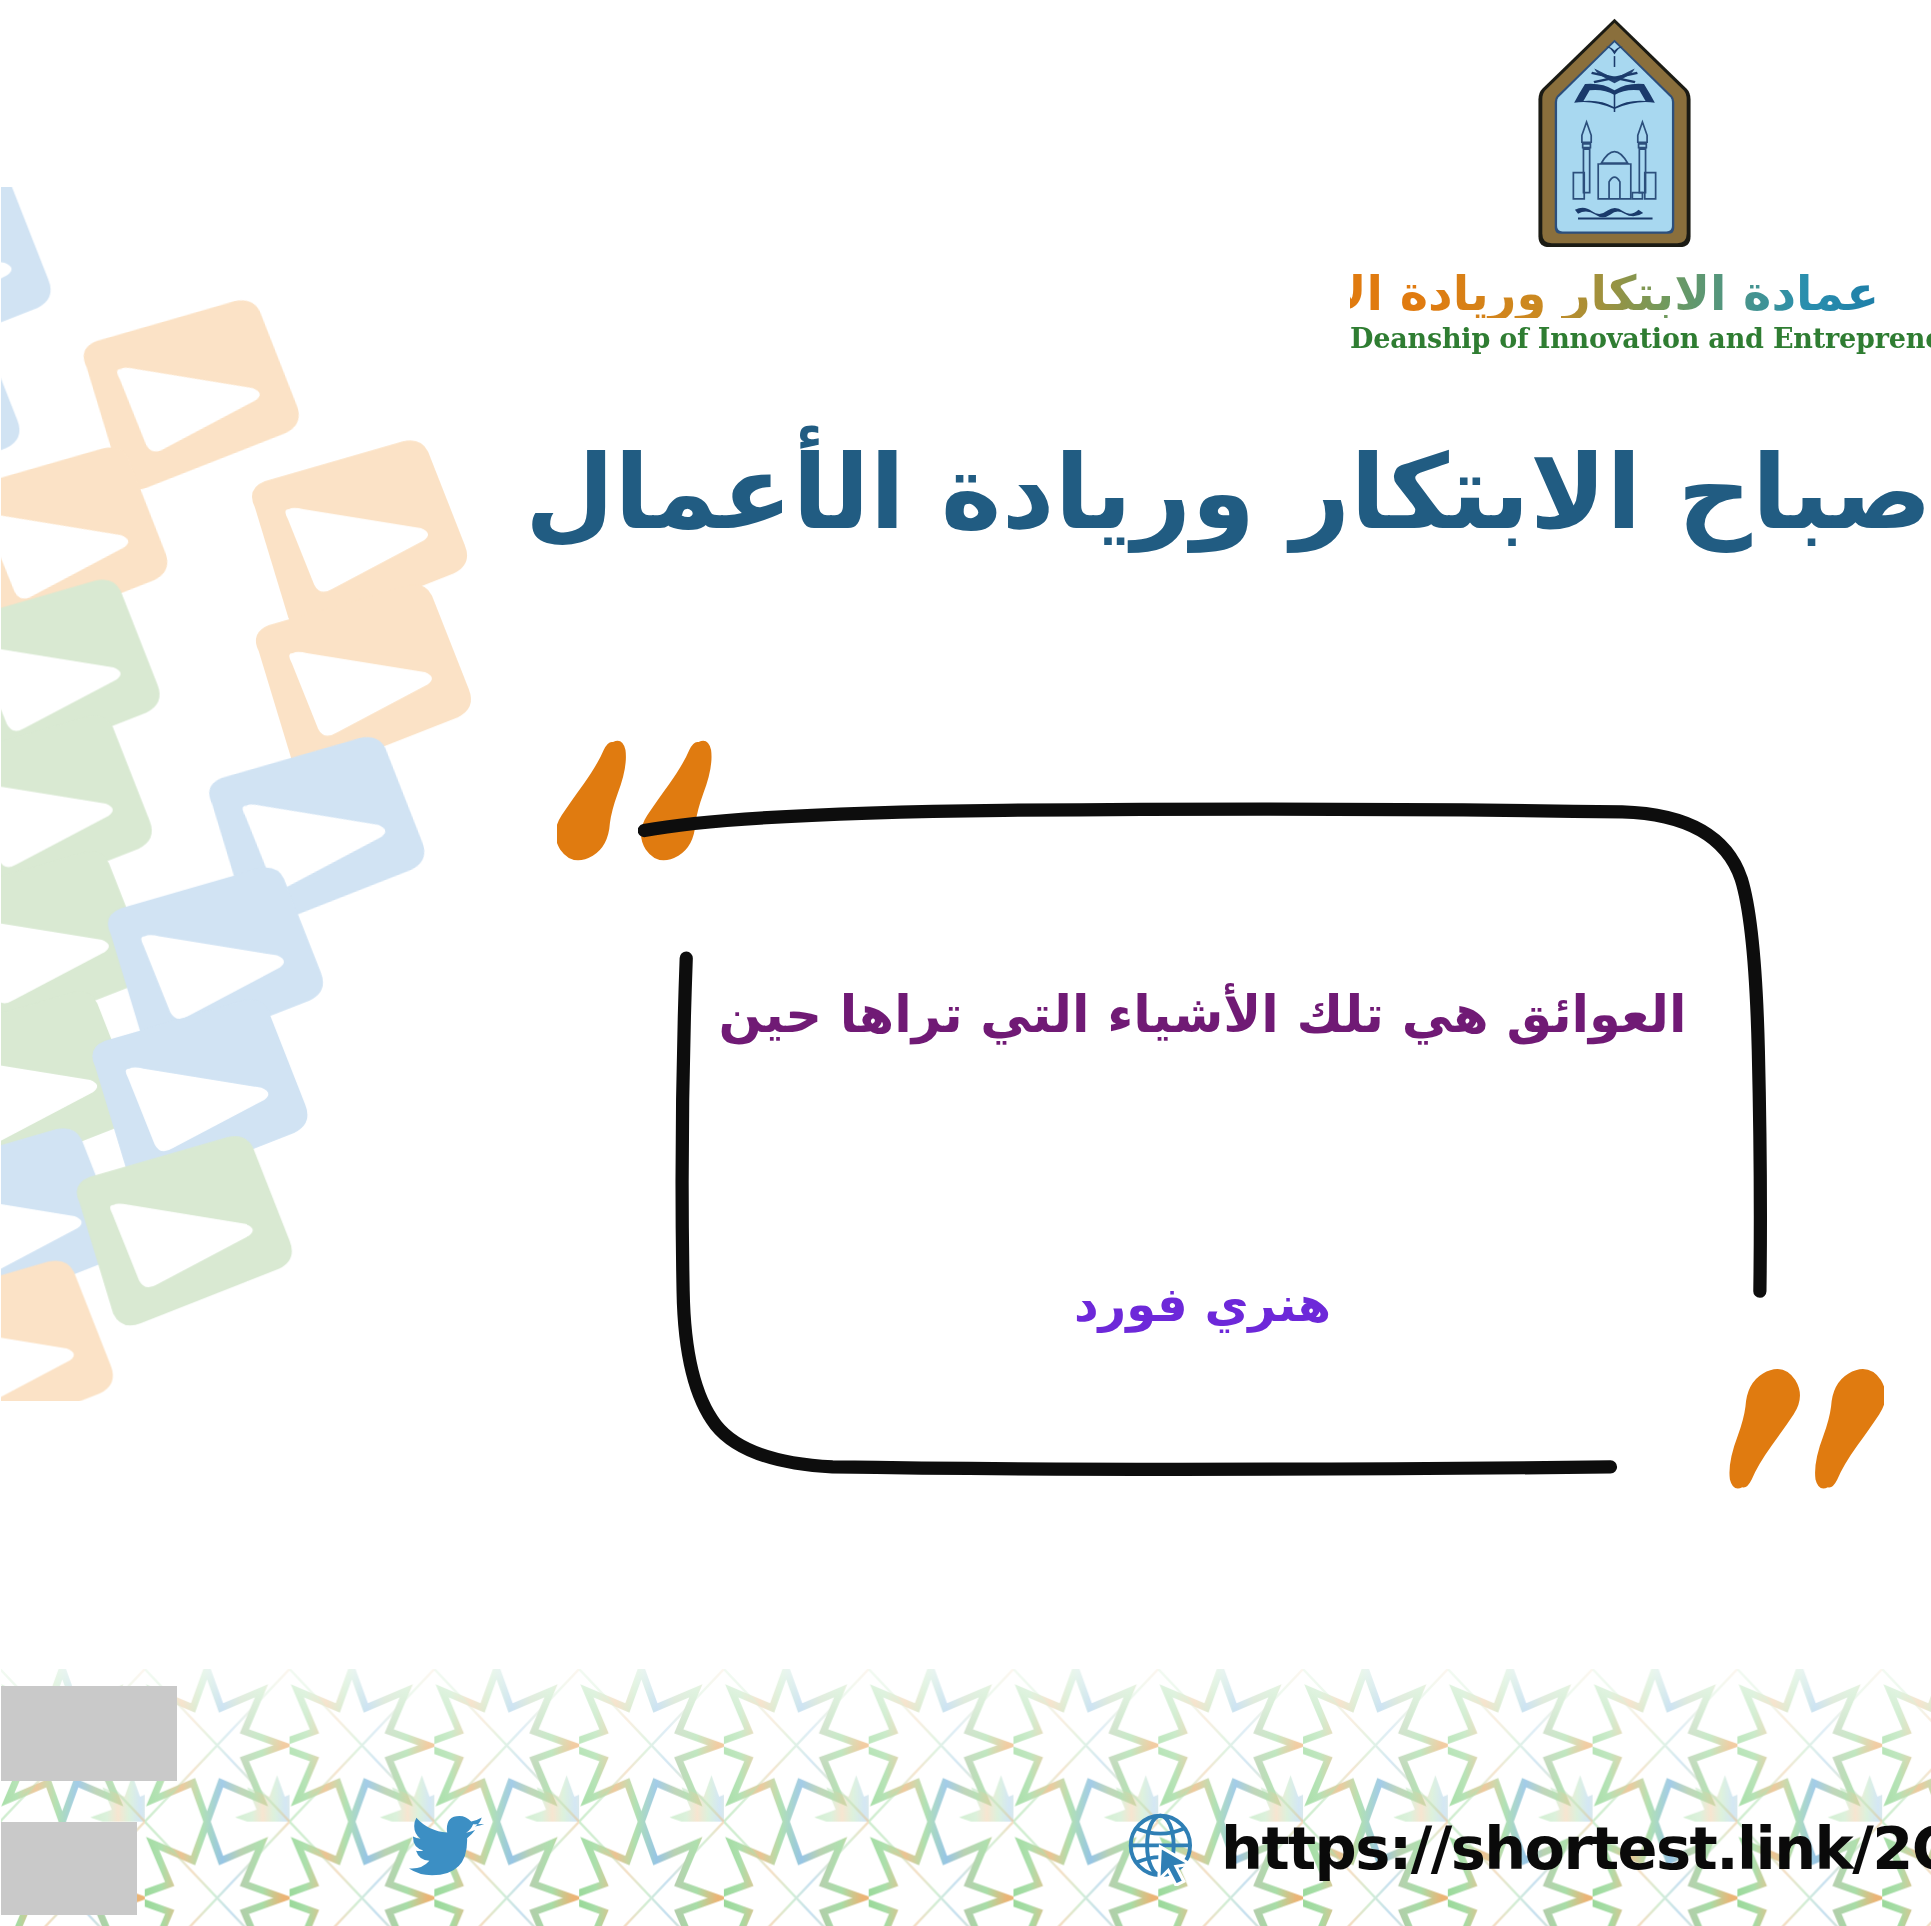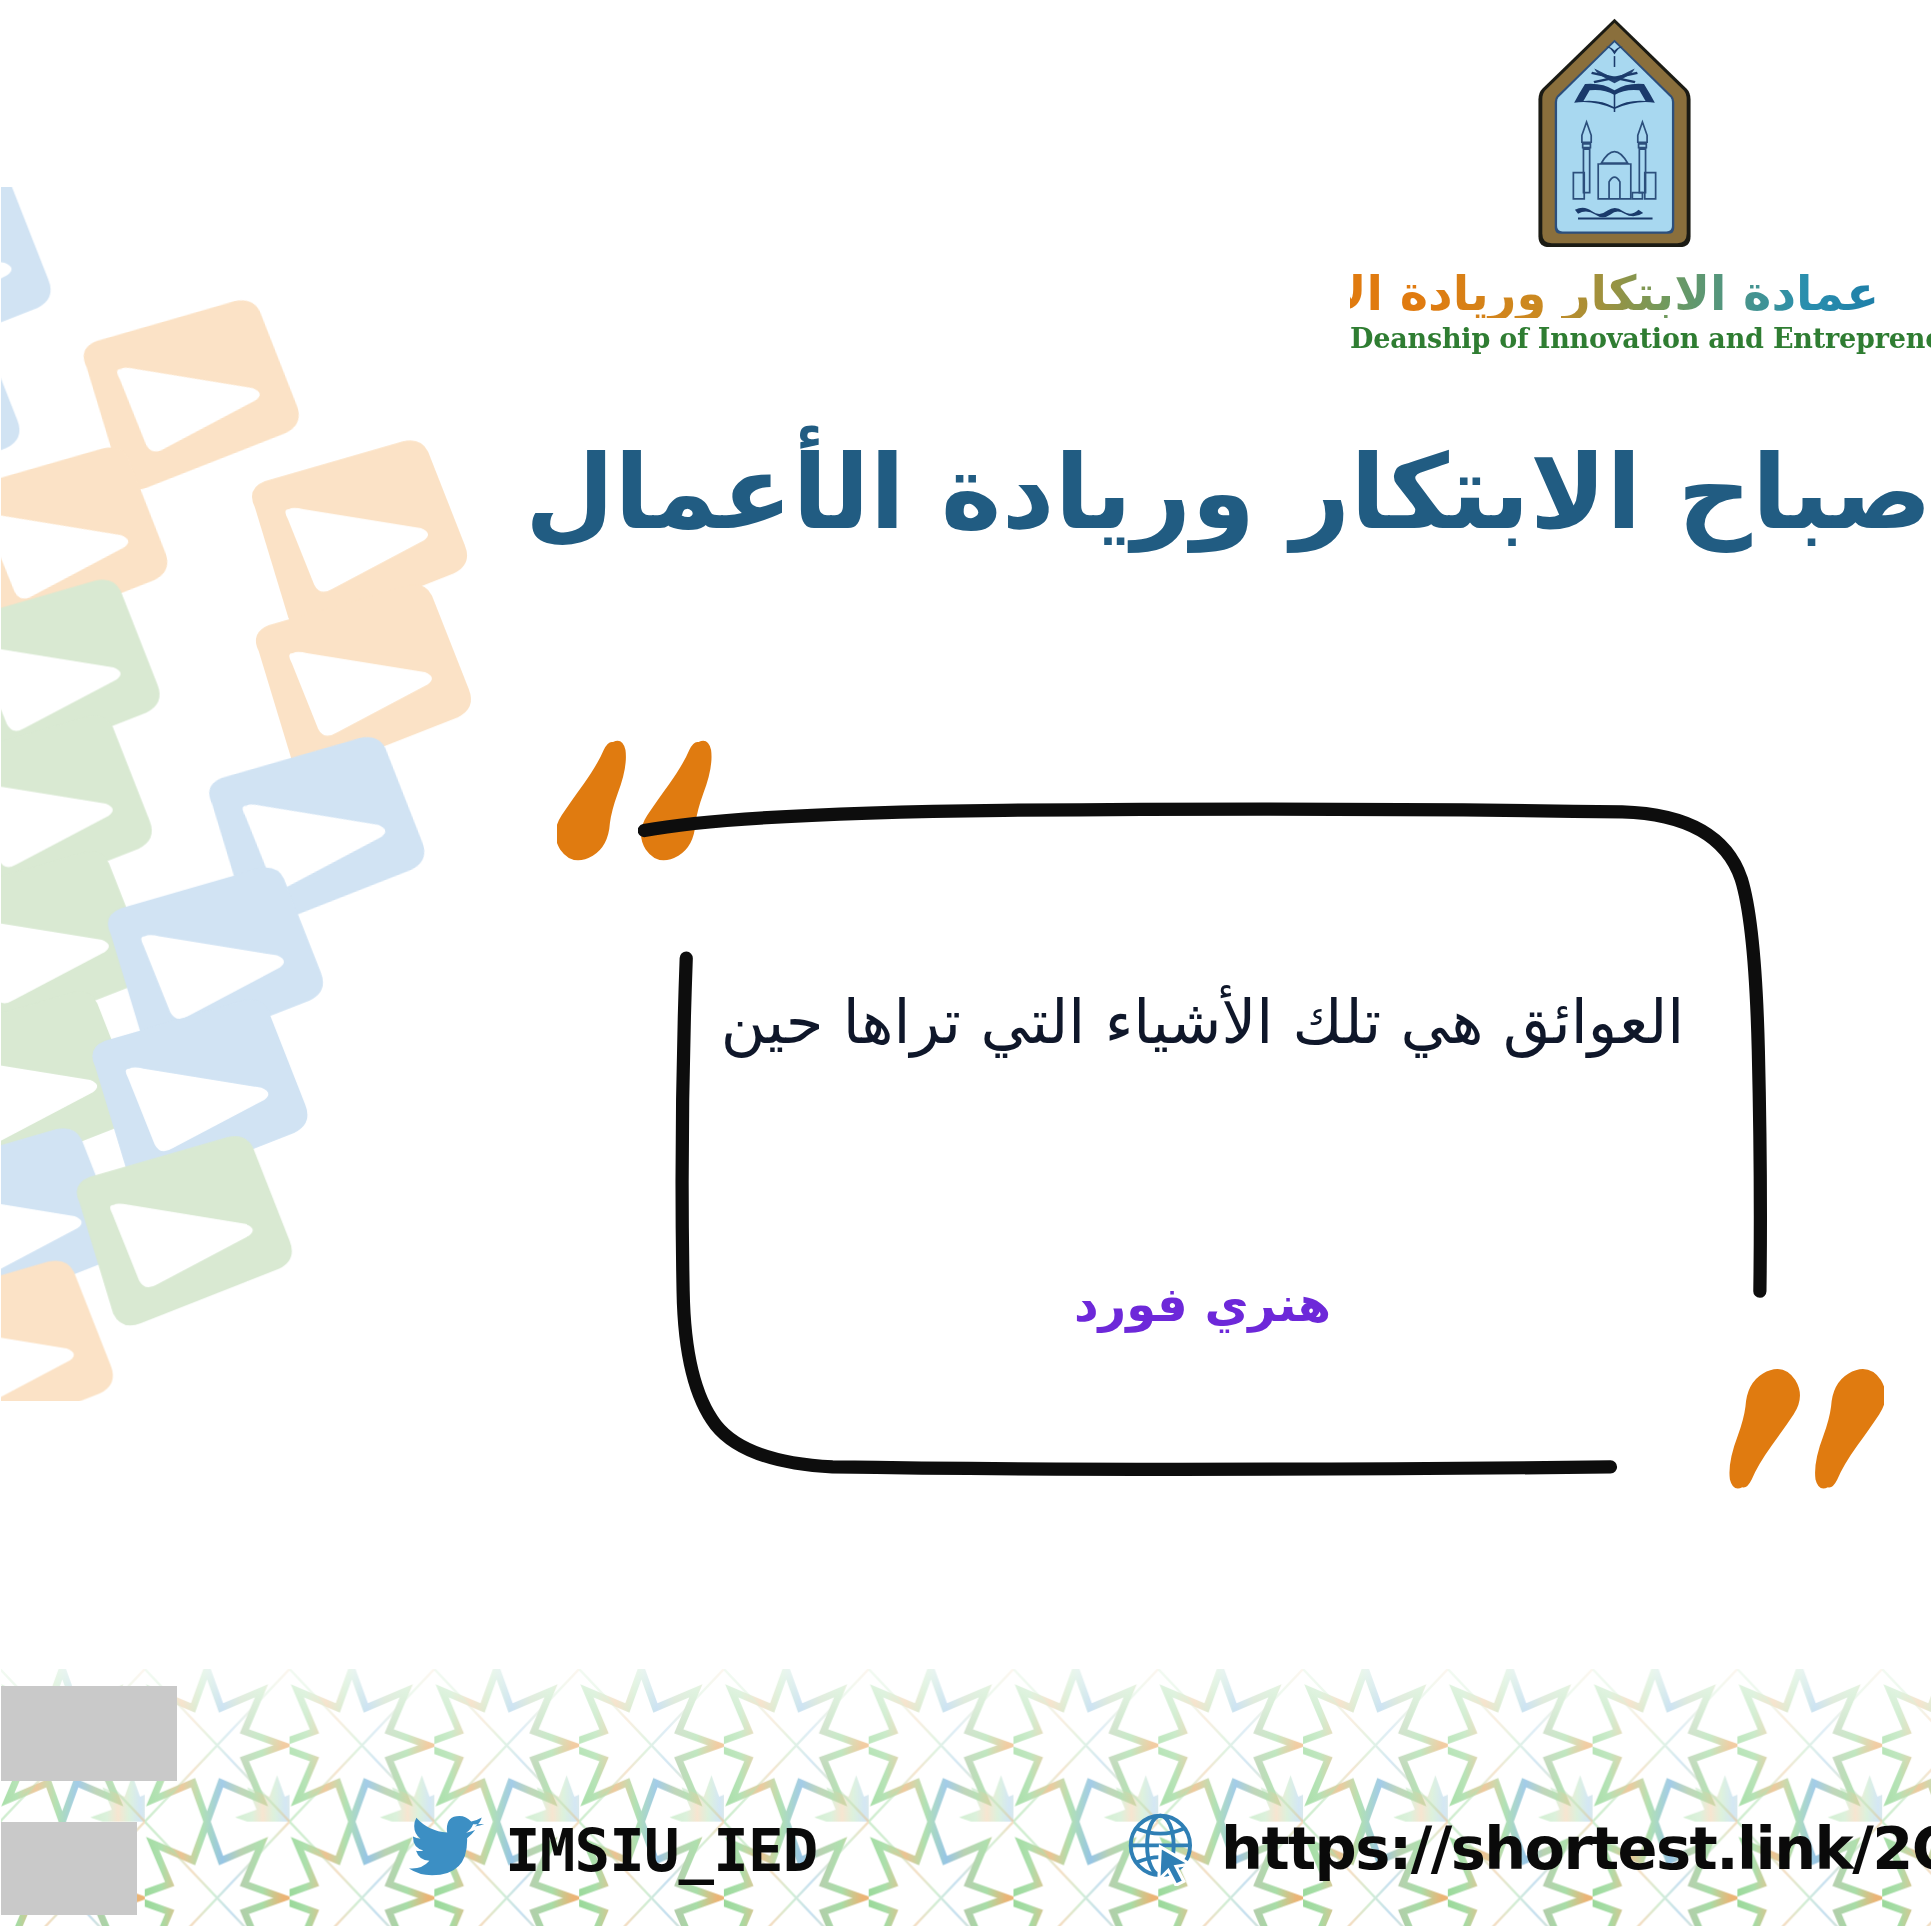--- a/index.html
+++ b/index.html
@@ -37,21 +37,21 @@
 
   
   .quote-area{position:absolute;left:545px;top:739px;width:1370px;height:825px;z-index:6;}
   .quote-box-svg{position:absolute;left:93px;top:54px;width:1167px;height:724px;}
   .qmark{position:absolute;color:#e07b10;}
   .qmark svg{display:block;}
   .qmark-open{left:11.7px;top:0px;width:179px;height:163px;}
   .qmark-close{left:1160px;top:588px;width:179px;height:163px;}
 
   .quote-text{position:absolute;left:140px;top:237px;width:1035px;
-              text-align:center;font-size:61px;font-weight:400;color:#0f172a;
+              text-align:center;font-size:51px;font-weight:700;color:#701a75;
               line-height:1.52;}
   .quote-text .ln{display:block;}
   .quote-author{position:absolute;left:140px;top:537px;width:1035px;
                 text-align:center;font-size:48px;font-weight:700;color:#6d28d9;}
 
   
   .footer{position:absolute;left:0;bottom:0;width:1932px;height:257px;z-index:4;overflow:hidden;}
   .footer-pattern{position:absolute;inset:0;width:100%;height:100%;}
   .footer-gray{position:absolute;left:0;background:#c9c9c9;}
   .gray-1{top:17px;width:177px;height:95px;}
@@ -250,21 +250,20 @@
 
     <div class="f-item f-twitter">
       <svg class="f-icon" viewBox="0 0 98 92" xmlns="http://www.w3.org/2000/svg" aria-hidden="true">
         <path fill="#3c8fc4" d="M97 12.5 q-5.6 2.6 -12 3.1 q6.9 -4.3 8.8 -11.6 q-6.4 3.9 -13.6 5.3
                  Q74 2 65 2 Q48.8 2 48.8 18.8 q0 2.5 .5 4.7 Q25 22 9.5 4.5 q-2.8 5 -2.8 10.6
                  q0 10.3 8 16.3 q-5 -.2 -9.6 -2.8 v.4 q0 14.4 13.4 17.6 q-2.7 .8 -5.6 .8
                  q-1.9 0 -3.8 -.4 q3.9 12.6 17.2 12.9 Q17.6 70 3.9 70 Q1.8 70 0 69.8
                  Q12.9 78.5 29.6 78.5 Q75 78.5 75 33.4 q0 -1.3 -.1 -2.6 q5.9 -4.3 10.4 -10.5
                  q-5.4 2.4 -11.6 3.3 q6.4 -3.9 9 -10.8 z"></path>
       </svg>
-      <span class="f-label">IMSIU_IED</span>
     </div>
 
     <div class="f-item f-link">
       <svg class="f-icon-globe" viewBox="0 0 96 96" xmlns="http://www.w3.org/2000/svg" aria-hidden="true">
         <g fill="none" stroke="#2f7fb5" stroke-width="5">
           <circle cx="44" cy="44" r="38"></circle>
           <ellipse cx="44" cy="44" rx="17" ry="38"></ellipse>
           <line x1="6" y1="44" x2="82" y2="44"></line>
           <path d="M13 22 Q44 36 75 22"></path>
           <path d="M13 66 Q44 52 75 66"></path>

